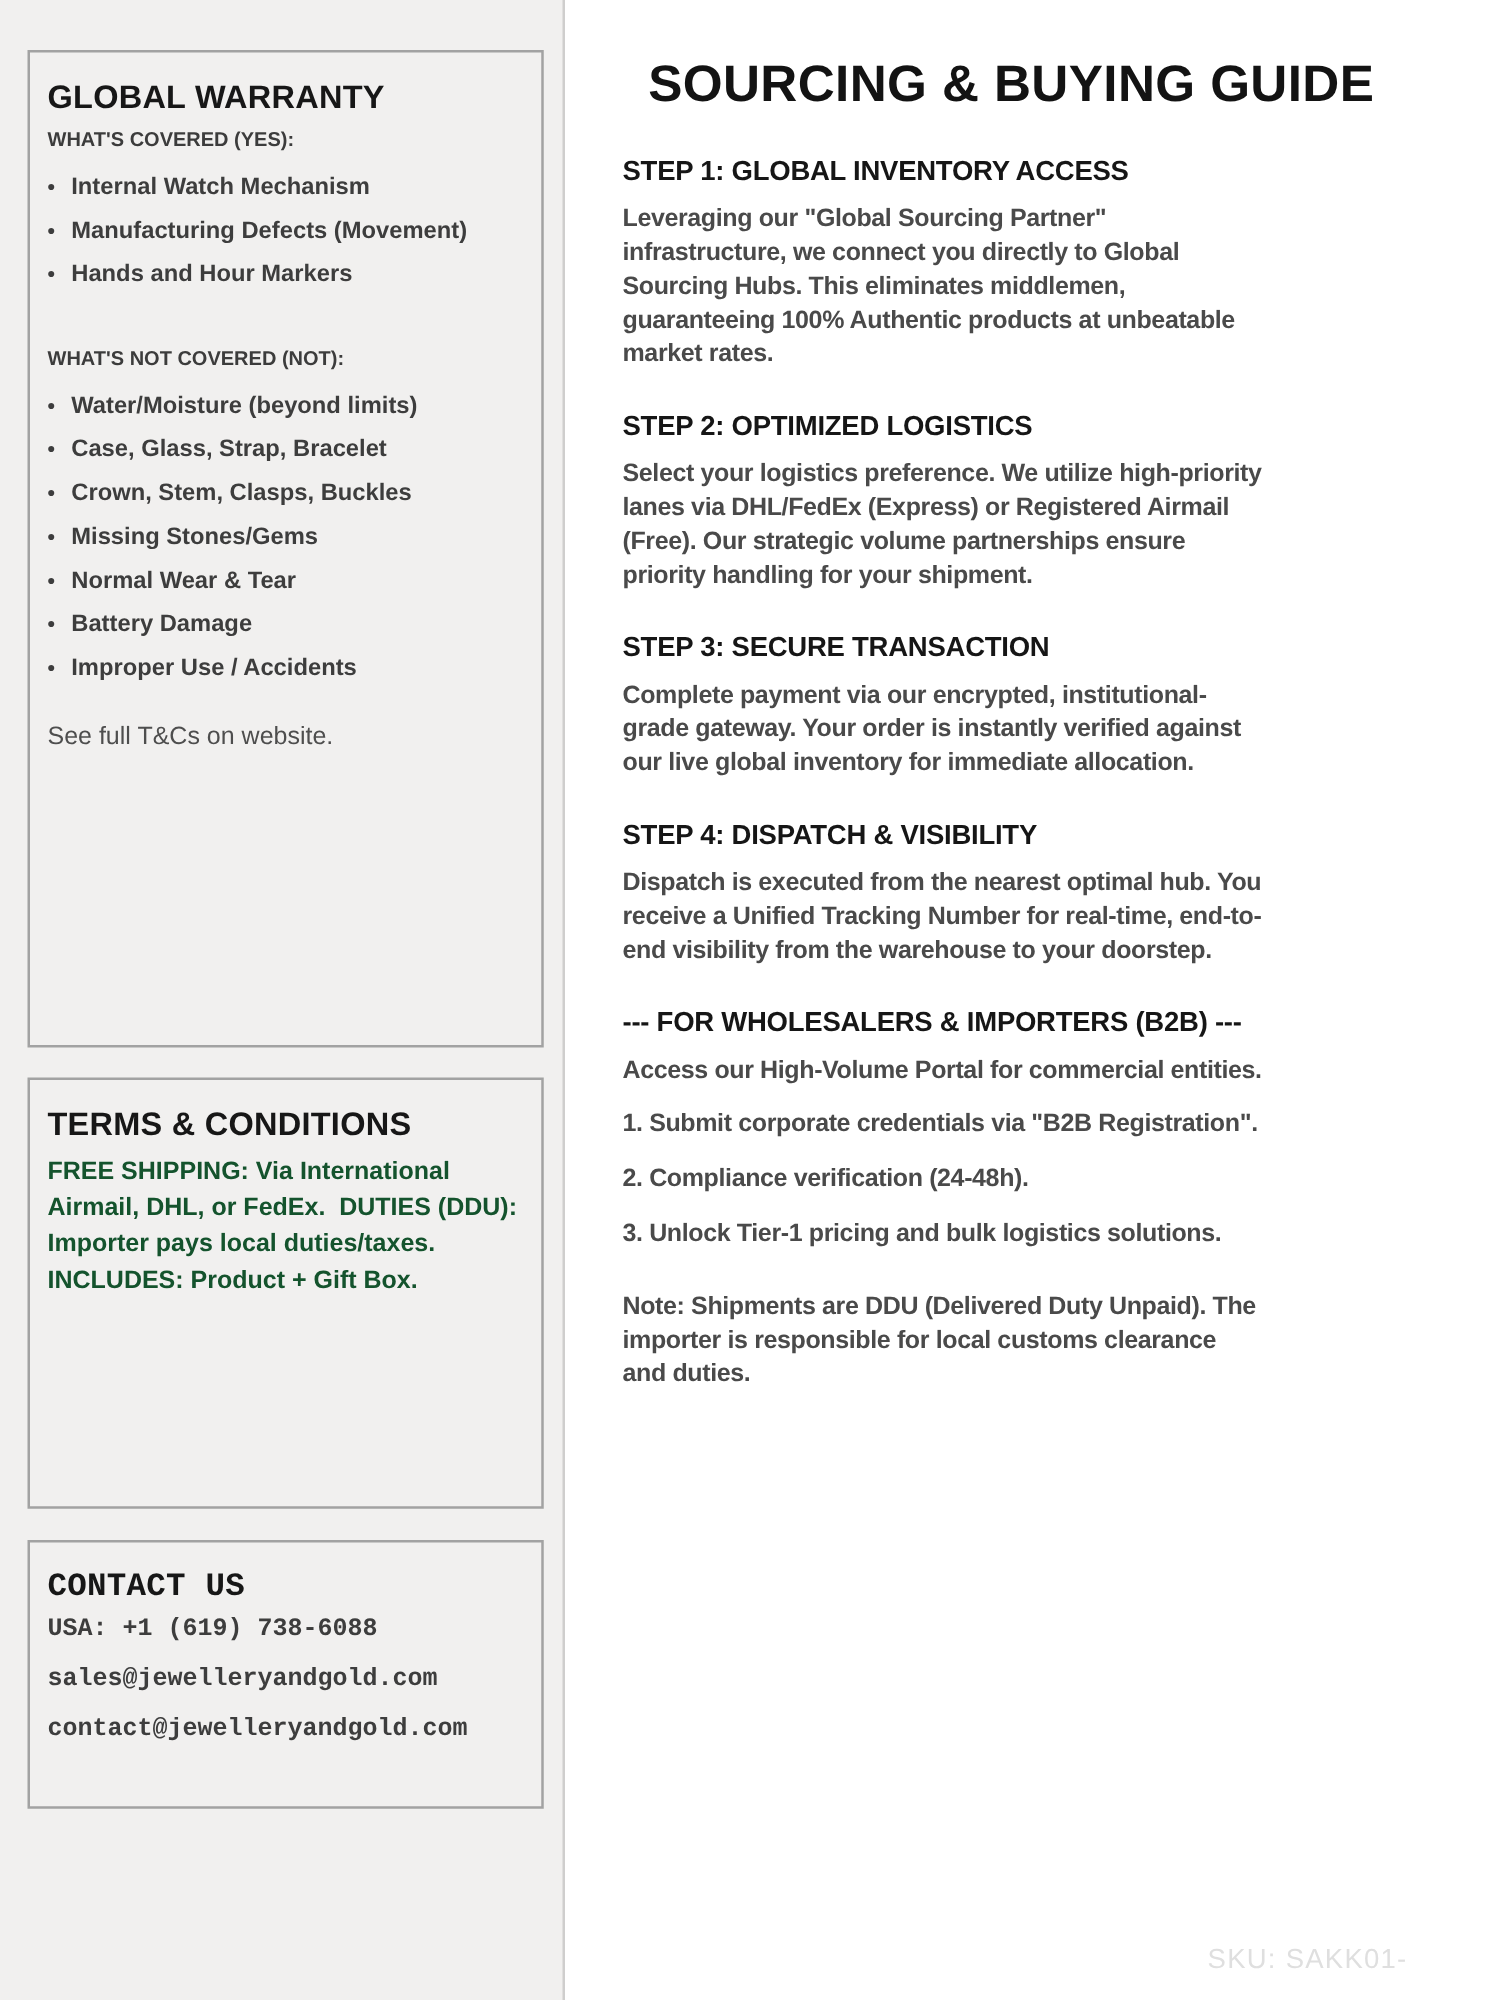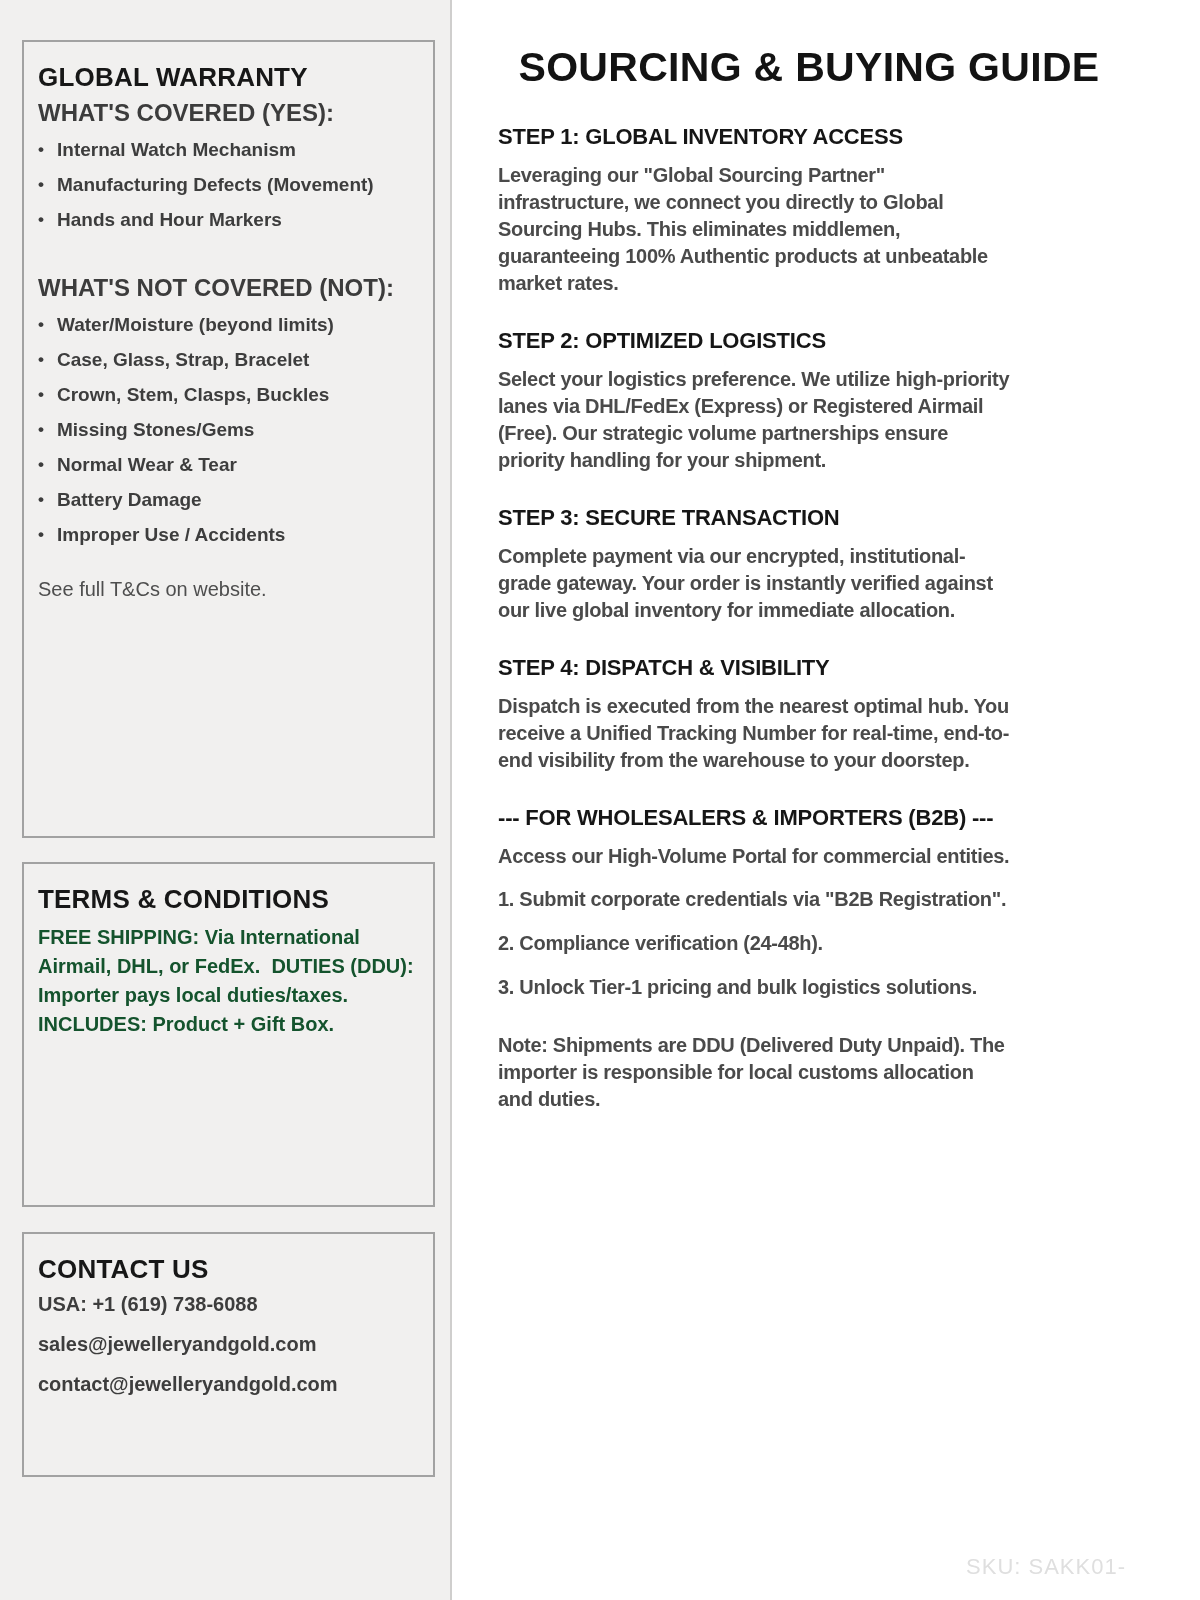--- a/index.html
+++ b/index.html
@@ -23,32 +23,32 @@
     border-right: 2px solid #cfcecd;
     padding: 40px 15px 0 22px;
   }
   .side-box {
     border: 2px solid #a2a2a2;
     padding: 20px 16px 0 14px;
     background: #f1f0ef;
   }
   .box-warranty { height: 798px; }
   .box-terms   { margin-top: 24px; height: 345px; }
-  .box-contact { margin-top: 25px; height: 245px; }
+  .box-contact { margin-top: 25px; height: 215px; font-family: Liberation Mono, monospace; }
 
   .side-box h2 {
     font-size: 26px;
     font-weight: bold;
     color: #171717;
     letter-spacing: 0.2px;
     line-height: 31px;
     margin-bottom: 8px;
   }
   .side-sub {
-    font-size: 24px;
+    font-size: 16px;
     font-weight: bold;
     color: #3c3c3c;
     line-height: 24px;
     margin-bottom: 14px;
   }
   .gap-top { margin-top: 46px; }
   ul.side-list { list-style: none; }
   ul.side-list li {
     display: flex;
     font-size: 19px;
@@ -222,19 +222,19 @@
       <h2 class="step-heading">STEP 4: DISPATCH &amp; VISIBILITY</h2>
       <p class="step-body">Dispatch is executed from the nearest optimal hub. You receive a Unified Tracking Number for real-time, end-to-end visibility from the warehouse to your doorstep.</p>
     </section>
 
     <section class="b2b">
       <h2 class="step-heading">--- FOR WHOLESALERS &amp; IMPORTERS (B2B) ---</h2>
       <p class="step-body b2b-intro">Access our High-Volume Portal for commercial entities.</p>
       <p class="step-body b2b-item">1. Submit corporate credentials via "B2B Registration".</p>
       <p class="step-body b2b-item">2. Compliance verification (24-48h).</p>
       <p class="step-body b2b-item">3. Unlock Tier-1 pricing and bulk logistics solutions.</p>
-      <p class="step-body b2b-note">Note: Shipments are DDU (Delivered Duty Unpaid). The importer is responsible for local customs allocation and duties.</p>
+      <p class="step-body b2b-note">Note: Shipments are DDU (Delivered Duty Unpaid). The importer is responsible for local customs clearance and duties.</p>
     </section>
 
     <div class="sku">SKU: SAKK01-</div>
   </main>
 
 </div>
 
 </body></html>

